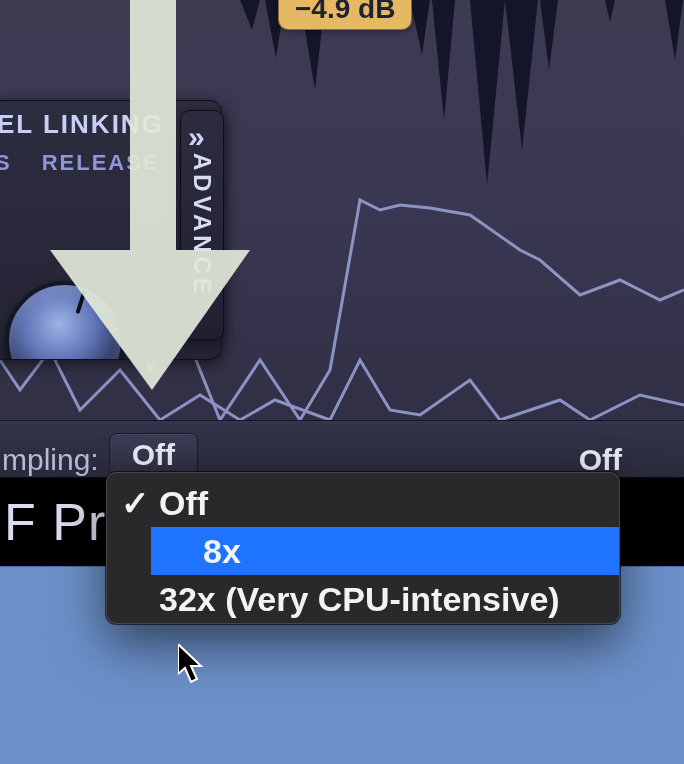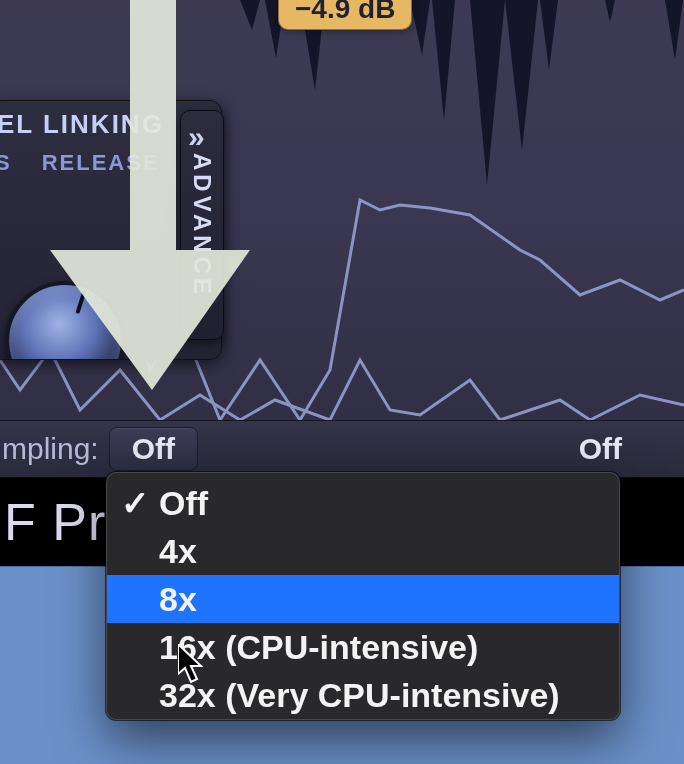--- a/index.html
+++ b/index.html
@@ -125,21 +125,21 @@
 
   
   .control-bar {
     position: absolute;
     left: 0; top: 420px;
     width: 684px; height: 58px;
     background: linear-gradient(#34344a, #2a2a3c);
     border-top: 1px solid #161622;
     border-bottom: 1px solid #0a0a14;
     display: flex;
-    align-items: center;
+    align-items: flex-end;
     color: #cfd3e8;
     font-size: 30px;
   }
   .ctrl-label { color:#b6bad4; font-weight:500; }
   .ctrl-value-btn{
     margin-left: 10px;
     padding: 4px 22px;
     border-radius: 8px;
     background: linear-gradient(#3c3c55,#2e2e42);
     border: 1px solid #1a1a28;
@@ -192,20 +192,21 @@
     display: flex;
     align-items: center;
     padding-left: 52px;
     font-size: 34px;
     font-weight: 700;
     color: #f3f3f3;
     white-space: nowrap;
   }
   .dropdown-item.highlight {
     background: #1e74ff;
+    margin-left: 44px;
   }
   .check {
     position: absolute;
     left: 14px;
     font-size: 34px;
     font-weight: 800;
   }
 
   
   .cursor {
@@ -277,30 +278,24 @@
   <div class="plugin-strip">
     <span>F Pro</span>
   </div>
   <div class="blue-strip"></div>
 
   <div class="dropdown">
     <div class="dropdown-item">
       <span class="check">✓</span>
       <span>Off</span>
     </div>
-    <div class="dropdown-item">
-      <span>4x</span>
-    </div>
     <div class="dropdown-item highlight">
       <span>8x</span>
     </div>
     <div class="dropdown-item">
-      <span>16x (CPU-intensive)</span>
-    </div>
-    <div class="dropdown-item">
       <span>32x (Very CPU-intensive)</span>
     </div>
   </div>
 
   <svg class="cursor" viewBox="0 0 30 40">
     <polygon points="0,0 0,30 7,24 13,38 19,35 13,22 23,22" fill="#000" stroke="#fff" stroke-width="2"></polygon>
   </svg>
 
 </div>
 

